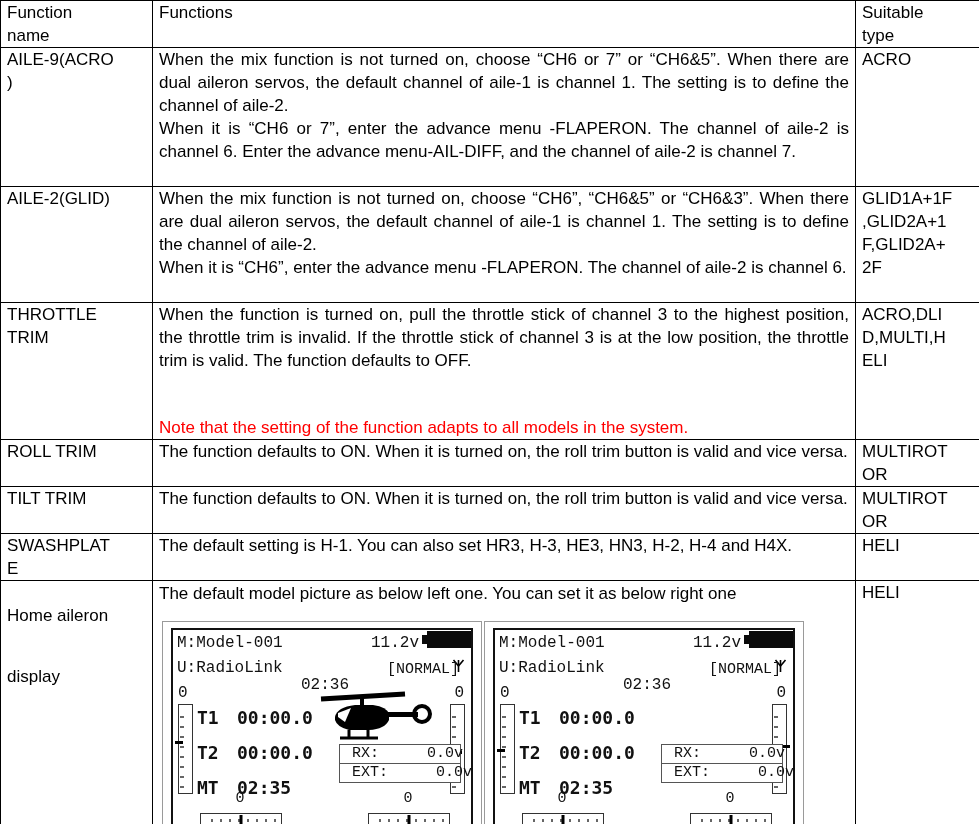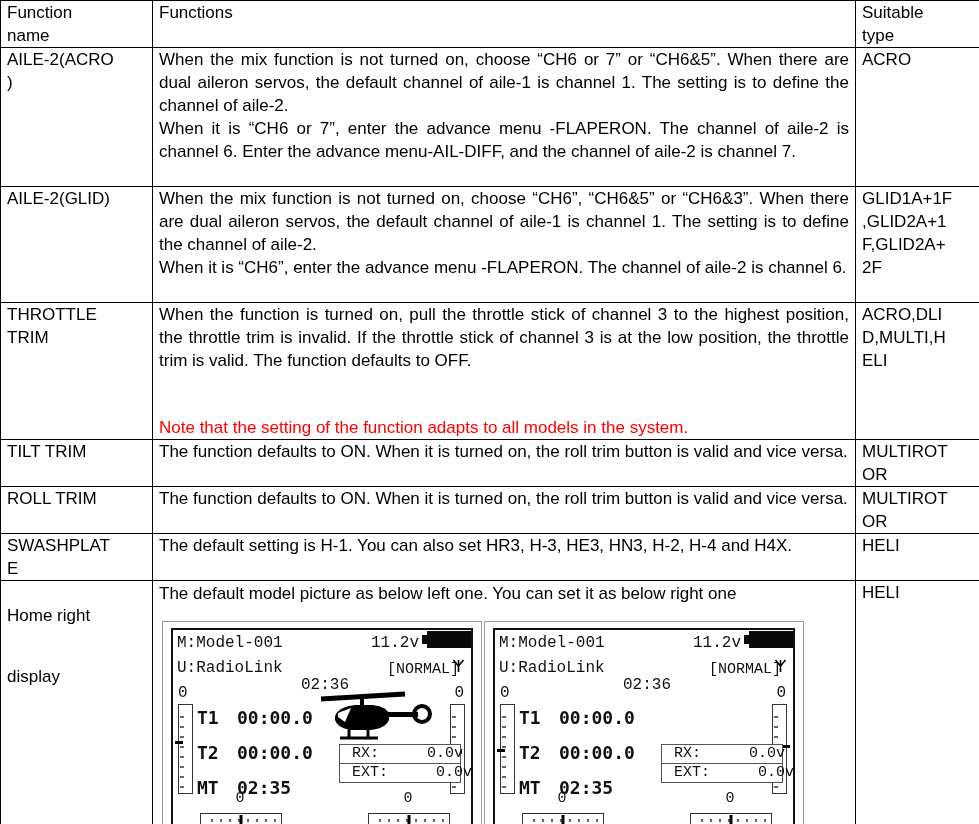--- a/index.html
+++ b/index.html
@@ -67,21 +67,21 @@
   <tbody>
         <tr style="height:47px">
     <td class="cell-name">Function
 name</td>
     <td>Functions</td>
     <td class="cell-type">Suitable
 type</td>
   </tr>
 
   <tr style="height:139px">
-    <td class="cell-name">AILE-2(ACRO
+    <td class="cell-name">AILE-9(ACRO
 )</td>
     <td>
       <div class="just">When the mix function is not turned on, choose “CH6 or 7” or “CH6&amp;5”. When there are dual aileron servos, the default channel of aile-1 is channel 1. The setting is to define the channel of aile-2.</div>
       <div class="just">When it is “CH6 or 7”, enter the advance menu -FLAPERON. The channel of aile-2 is channel 6. Enter the advance menu-AIL-DIFF, and the channel of aile-2 is channel 7.</div>
     </td>
     <td class="cell-type">ACRO</td>
   </tr>
 
   <tr style="height:116px">
     <td class="cell-name">AILE-2(GLID)</td>
@@ -101,49 +101,49 @@
     <td>
       <div class="just">When the function is turned on, pull the throttle stick of channel 3 to the highest position, the throttle trim is invalid. If the throttle stick of channel 3 is at the low position, the throttle trim is valid. The function defaults to OFF.</div>
       <div class="note">Note that the setting of the function adapts to all models in the system.</div>
     </td>
     <td class="cell-type">ACRO,DLI
 D,MULTI,H
 ELI</td>
   </tr>
 
   <tr style="height:46px">
-    <td class="cell-name">TILT TRIM</td>
+    <td class="cell-name">ROLL TRIM</td>
     <td>
       <div class="just">The function defaults to ON. When it is turned on, the roll trim button is valid and vice versa.</div>
     </td>
     <td class="cell-type">MULTIROT
 OR</td>
   </tr>
 
   <tr style="height:46px">
-    <td class="cell-name">ROLL TRIM</td>
+    <td class="cell-name">TILT TRIM</td>
     <td>
       <div class="just">The function defaults to ON. When it is turned on, the roll trim button is valid and vice versa.</div>
     </td>
     <td class="cell-type">MULTIROT
 OR</td>
   </tr>
 
   <tr style="height:47px">
     <td class="cell-name">SWASHPLAT
 E</td>
     <td>
       <div class="just">The default setting is H-1. You can also set HR3, H-3, HE3, HN3, H-2, H-4 and H4X.</div>
     </td>
     <td class="cell-type">HELI</td>
   </tr>
 
   <tr>
     <td class="cell-name">
-      <div>Home right</div>
+      <div>Home aileron</div>
       <div class="home-name-gap">display</div>
     </td>
     <td class="r7cell">
       <div class="r7text">The default model picture as below left one. You can set it as below right one</div>
       <div class="screens">
 
         <div class="frame">
           <div class="lcd">
             <span class="abs l-model">M:Model-001</span>
             <span class="abs l-ant">

